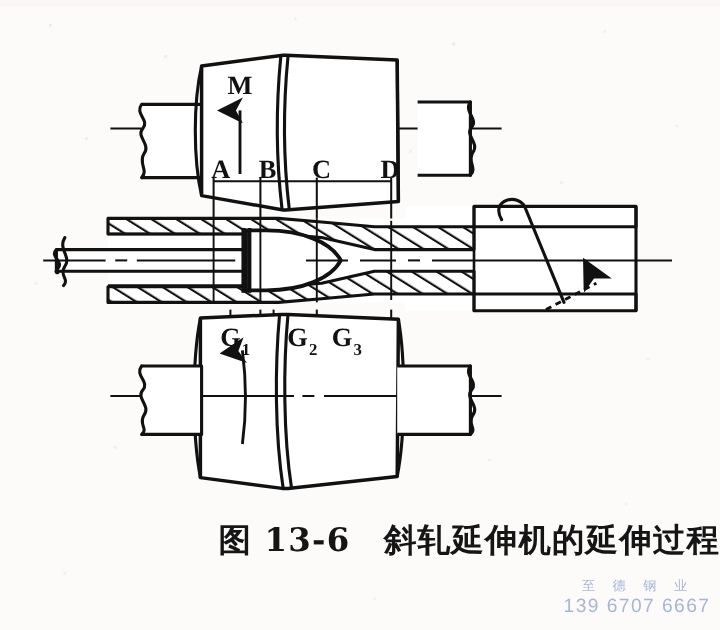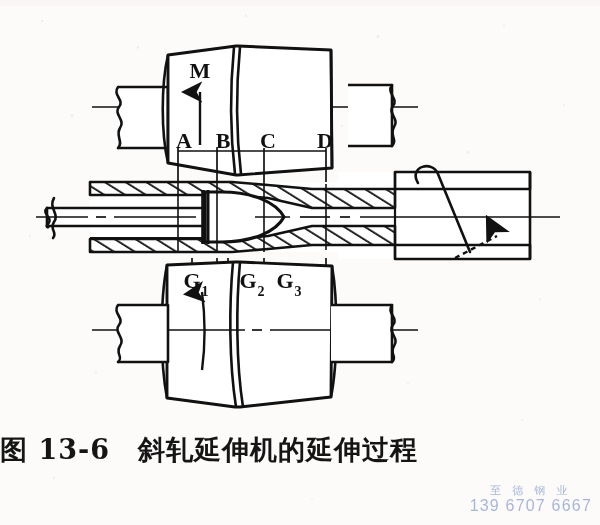--- a/index.html
+++ b/index.html
@@ -57,39 +57,39 @@
     position: absolute;
     left: 0; top: 0;
     width: 600px;
     height: 525px;
   }
   .caption {
     position: absolute;
     left: 0;
     top: 432px;
     width: 600px;
-    text-align: left;
+    text-align: right;
     font-family: "DejaVu Serif", "Liberation Serif", serif;
     font-size: 27px;
     font-weight: 700;
     color: #151515;
     letter-spacing: 1px;
     white-space: pre;
   }
   .watermark {
     position: absolute;
     right: 8px;
     top: 484px;
     text-align: center;
     color: #8fa3cf;
     opacity: .78;
     line-height: 1.15;
   }
   .watermark .wm-name {
-    font-family: Liberation Sans, sans-serif;
+    font-family: Liberation Mono, monospace;
     font-size: 11px;
     letter-spacing: 4px;
     display: block;
   }
   .watermark .wm-phone {
     font-family: "Liberation Sans", sans-serif;
     font-size: 16px;
     letter-spacing: 1.2px;
     display: block;
   }

